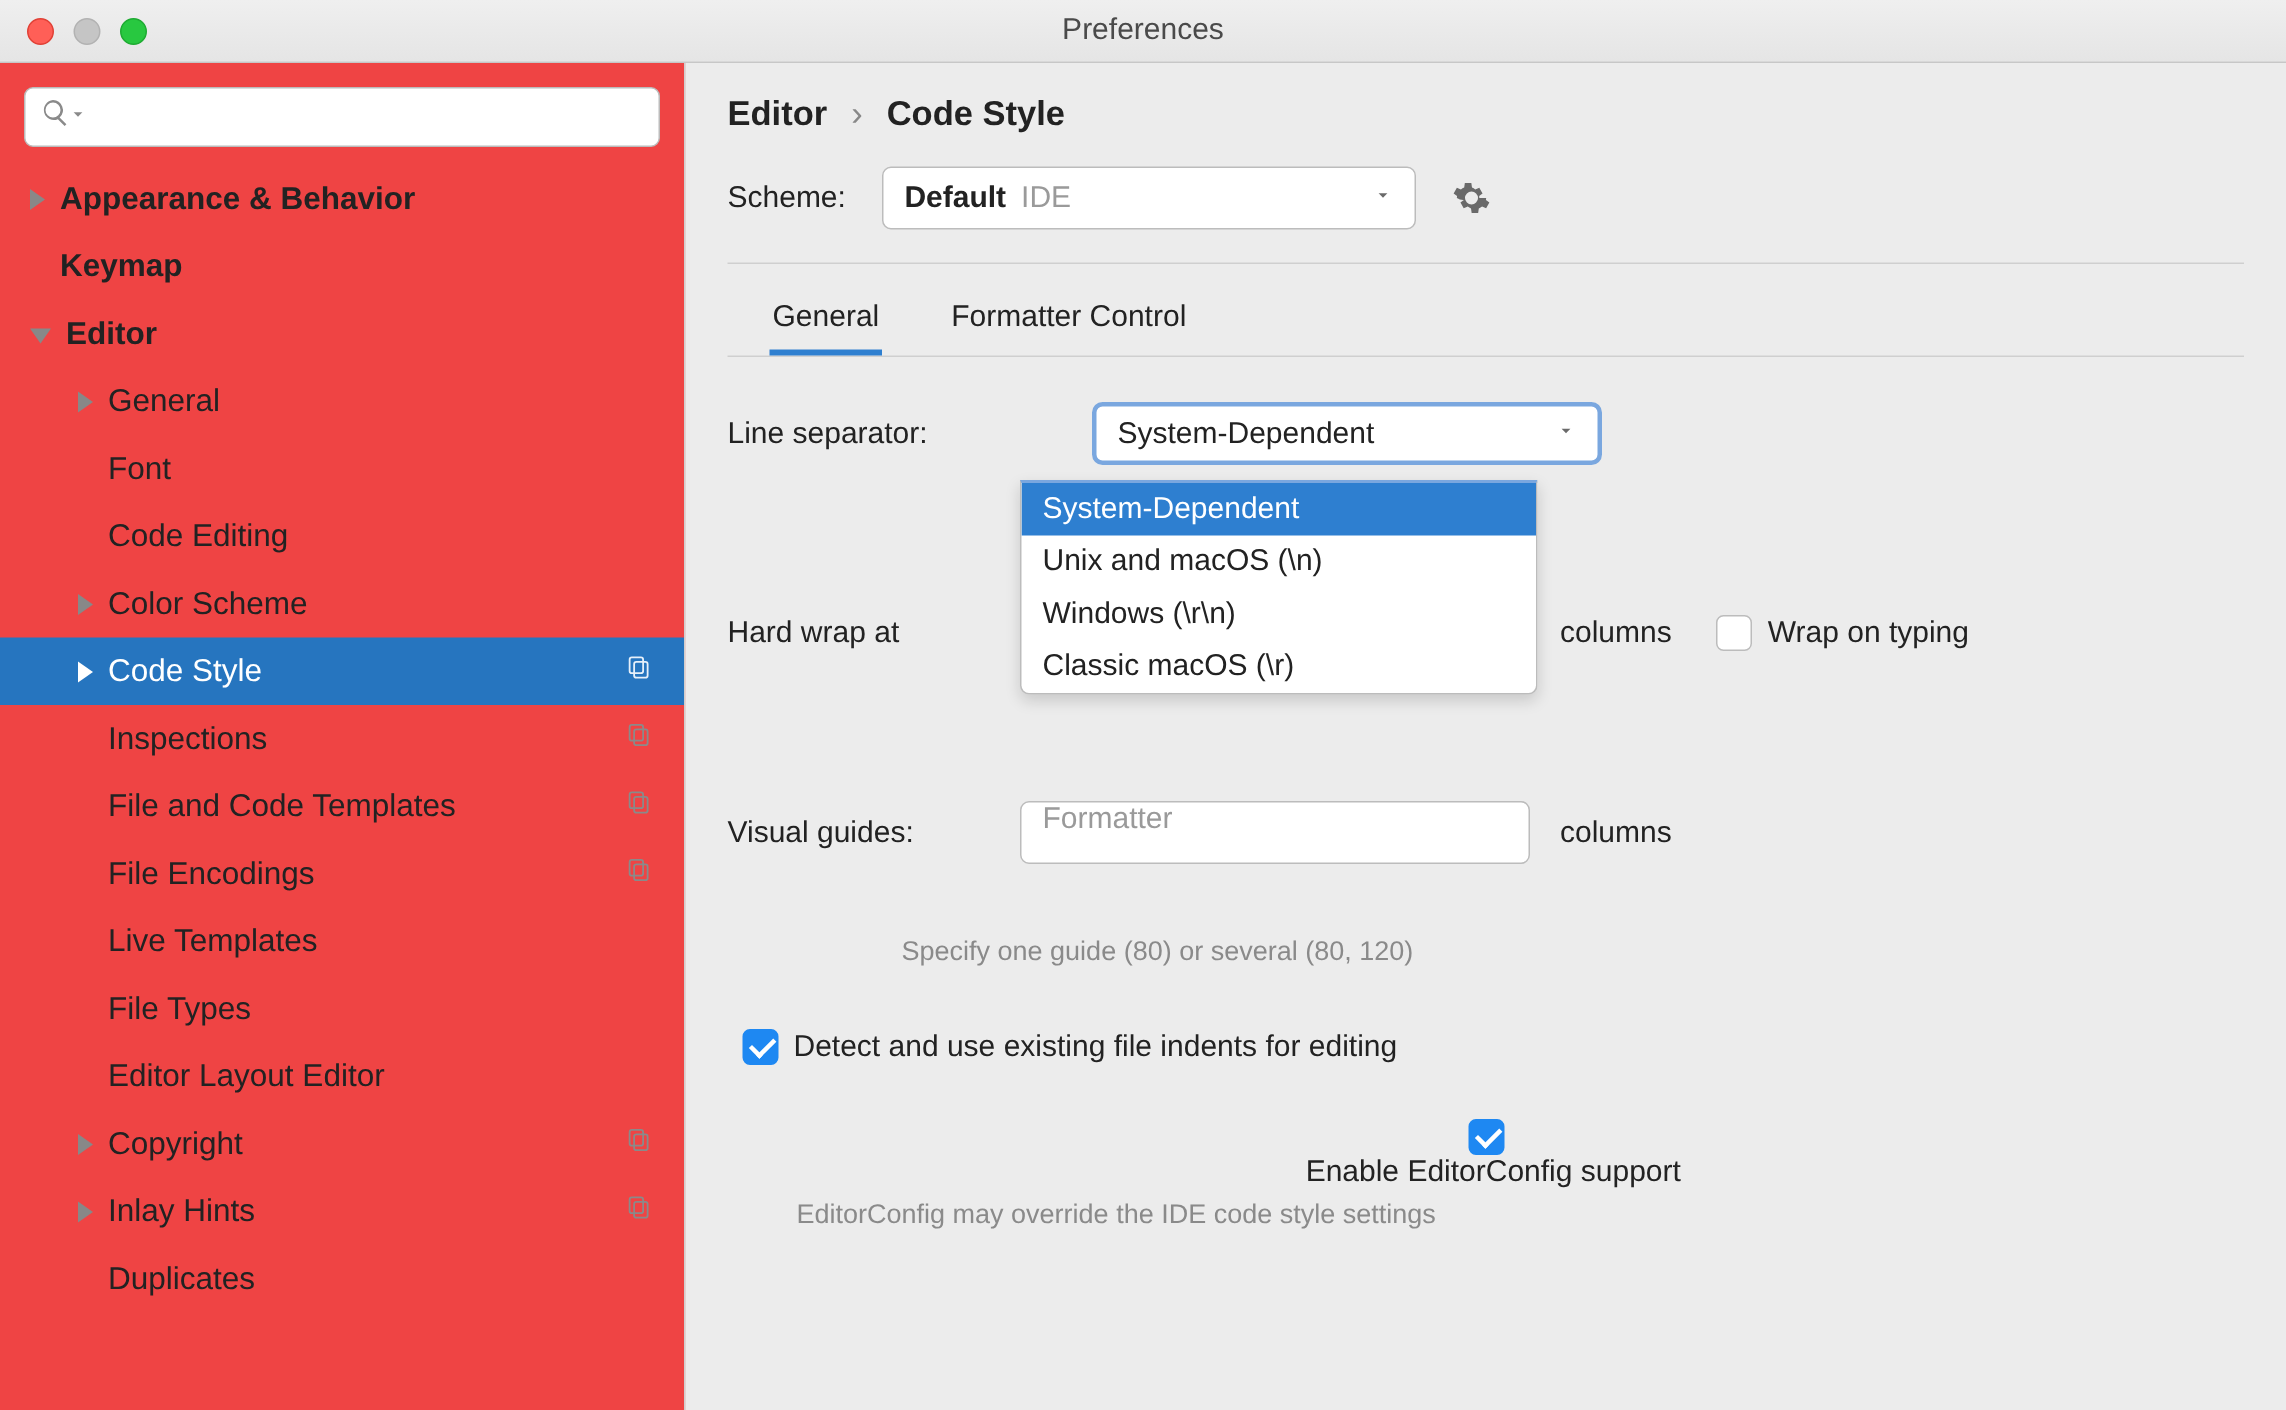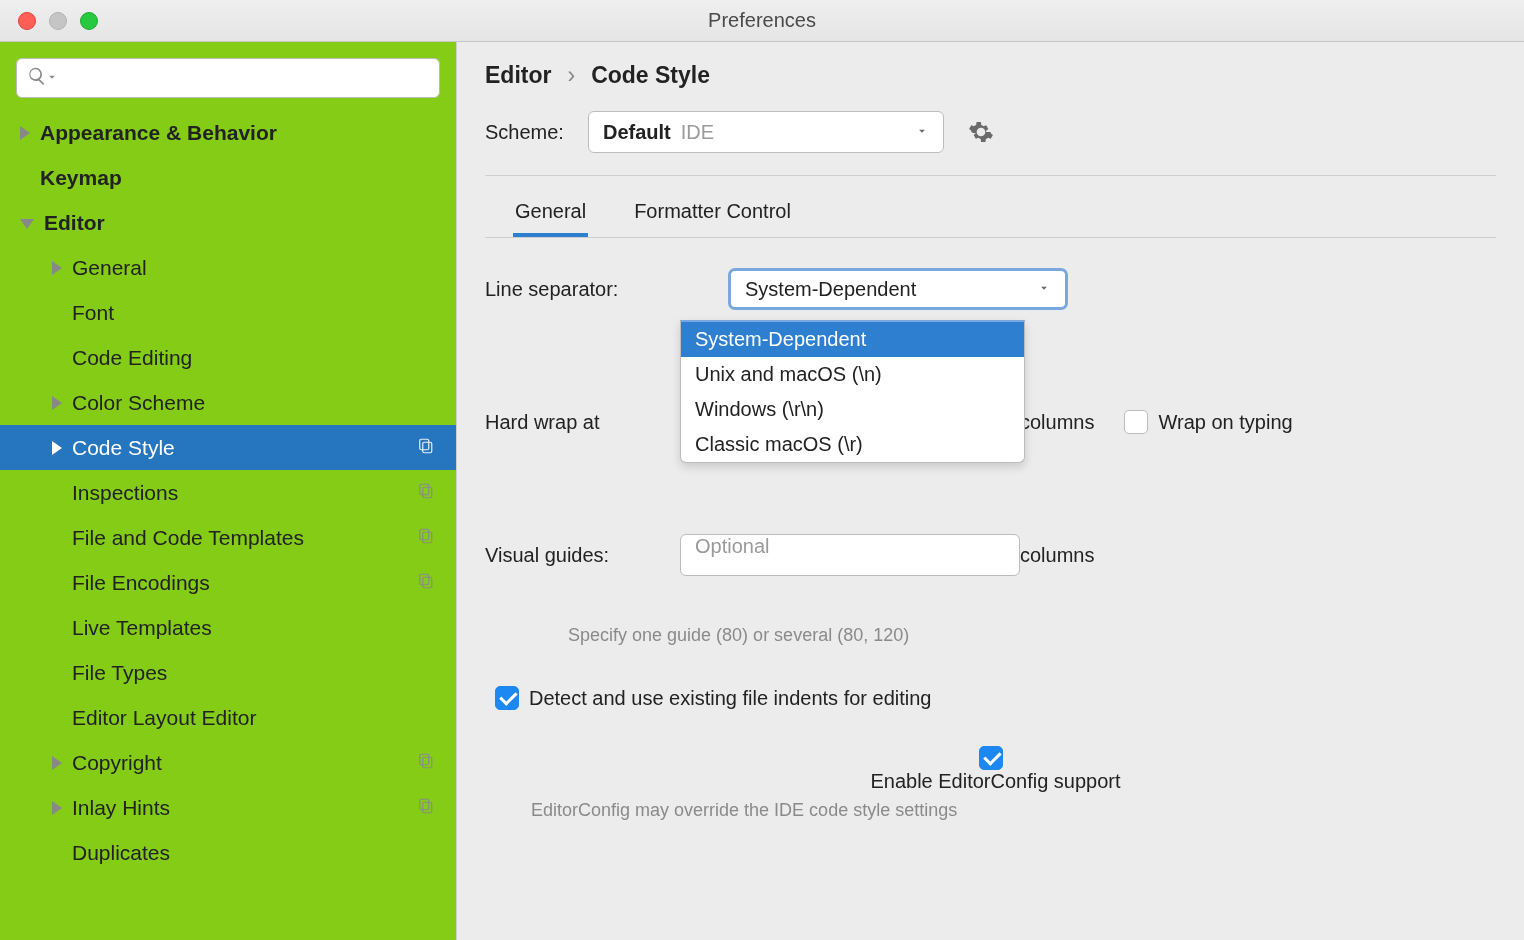--- a/index.html
+++ b/index.html
@@ -5,21 +5,21 @@
 * { box-sizing: border-box; margin: 0; padding: 0; }
 body { font-family: -apple-system, "Helvetica Neue", Arial, sans-serif; font-size: 19px; color: #222; background: #ececec; width: 1524px; height: 940px; overflow: hidden; }
 .titlebar { height: 42px; background: linear-gradient(#efefef,#e5e5e5); border-bottom: 1px solid #c7c7c7; display: flex; align-items: center; position: relative; }
 .traffic { display: flex; gap: 13px; margin-left: 18px; }
 .dot { width: 18px; height: 18px; border-radius: 50%; }
 .dot.red { background: #ff5f57; border: 1px solid #e14136; }
 .dot.yellow { background: #c5c5c5; border: 1px solid #b2b2b2; }
 .dot.green { background: #28c840; border: 1px solid #1eab32; }
 .title { position: absolute; left: 50%; transform: translateX(-50%); font-size: 20px; color: #4a4a4a; font-weight: 400; }
 .body { display: flex; height: calc(100% - 42px); }
-.sidebar { width: 457px; background: #84cc16; border-right: 1px solid #cfcfcf; padding-top: 16px; }
+.sidebar { width: 457px; background: #ef4444; border-right: 1px solid #cfcfcf; padding-top: 16px; }
 .search-wrap { padding: 0 16px 12px 16px; }
 .search { width: 100%; height: 40px; border: 1px solid #bcbcbc; border-radius: 6px; background: #fff; display: flex; align-items: center; padding: 0 10px; }
 .search svg { width: 20px; height: 20px; fill: #8a8a8a; }
 .tree { }
 .tree-row { display: flex; align-items: center; height: 45px; padding-left: 20px; font-size: 21px; color: #222; position: relative; }
 .tree-row.indent1 { padding-left: 52px; }
 .tree-row.bold { font-weight: 700; }
 .tree-row.selected { background: #2675bf; color: #fff; }
 .tri { width: 0; height: 0; border-top: 7px solid transparent; border-bottom: 7px solid transparent; border-left: 10px solid #888; margin-right: 10px; }
 .tri.open { border-left: 7px solid transparent; border-right: 7px solid transparent; border-top: 10px solid #888; border-bottom: none; margin-top: 2px; }
@@ -43,21 +43,21 @@
 .hr { border: none; border-top: 1px solid #cfcfcf; margin-bottom: 10px; }
 .tabs { display: flex; gap: 44px; padding-left: 28px; border-bottom: 1px solid #cfcfcf; }
 .tab { font-size: 20px; color: #222; padding: 14px 2px 10px 2px; border-bottom: 4px solid transparent; }
 .tab.active { border-bottom-color: #2e7fd0; color: #222; font-weight: 500; }
 .form-row { display: flex; align-items: center; margin-top: 28px; }
 .form-label { width: 195px; font-size: 20px; color: #222; }
 .combo.line { width: 340px; border: 3px solid #7aa7df; border-radius: 7px; }
 .combo.line .txt { font-size: 20px; }
 .text-input { width: 340px; height: 42px; background: #fff; border: 1px solid #bcbcbc; border-radius: 6px; padding: 0 14px; font-size: 20px; color: #222; }
 .text-input.placeholder { color: #9a9a9a; }
-.unit { font-size: 20px; color: #222; }
+.unit { margin-left: 20px; font-size: 20px; color: #222; }
 .checkbox { width: 24px; height: 24px; border: 1px solid #bcbcbc; border-radius: 5px; background: #fff; display: inline-flex; align-items: center; justify-content: center; }
 .checkbox.checked { background: #1e88f2; border-color: #1e88f2; }
 .checkbox.checked::after { content: ""; width: 7px; height: 13px; border: solid #fff; border-width: 0 3px 3px 0; transform: rotate(45deg) translateY(-2px); }
 .check-label { margin-left: 10px; font-size: 20px; color: #222; }
 .hint { font-size: 18px; color: #8a8a8a; }
 .dropdown { position: absolute; left: 680px; top: 320px; width: 345px; background: #fff; border: 1px solid #bcbcbc; border-radius: 0 0 6px 6px; box-shadow: 0 4px 10px rgba(0,0,0,.15); z-index: 100; border-top: 2px solid #7aa7df; overflow: hidden; }
 .dd-item { padding: 6px 14px; font-size: 20px; color: #222; }
 .dd-item.sel { background: #2e7fd0; color: #fff; }
 .chev-down svg { width: 14px; height: 14px; }
 </style>
@@ -224,25 +224,25 @@
       <div style="width:340px;"></div>
       <span class="unit">columns</span>
       <span style="margin-left:30px; display:flex; align-items:center;">
         <span class="checkbox"></span>
         <span class="check-label">Wrap on typing</span>
       </span>
     </div>
 
     <div class="form-row" style="margin-top:100px;">
       <span class="form-label">Visual guides:</span>
-      <div class="text-input placeholder">Optional</div>
+      <div class="text-input placeholder">Formatter</div>
       <span class="unit">columns</span>
     </div>
 
-    <div style="margin-left:83px; margin-top:48px;">
+    <div style="margin-left:116px; margin-top:48px;">
       <span class="hint">Specify one guide (80) or several (80, 120)</span>
     </div>
 
     <div class="form-row" style="margin-top:40px; align-items:center;">
       <span style="width:10px;"></span>
       <span class="checkbox checked"></span>
       <span class="check-label">Detect and use existing file indents for editing</span>
     </div>
 
     <div class="form-row" style="margin-top:36px; align-items:center;flex-direction:column;">

